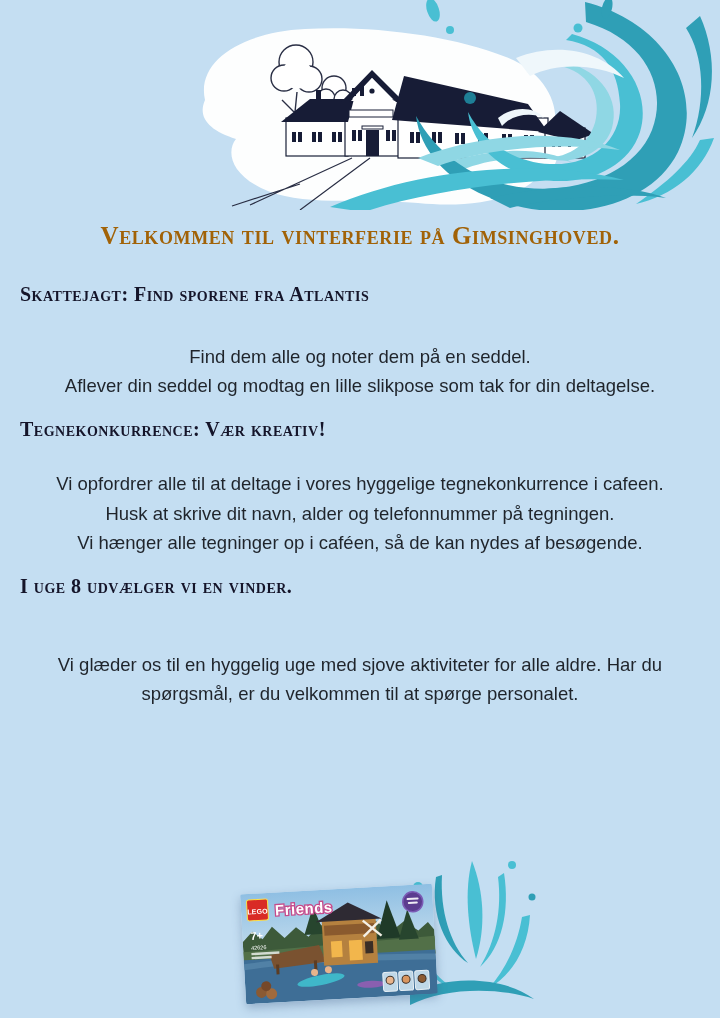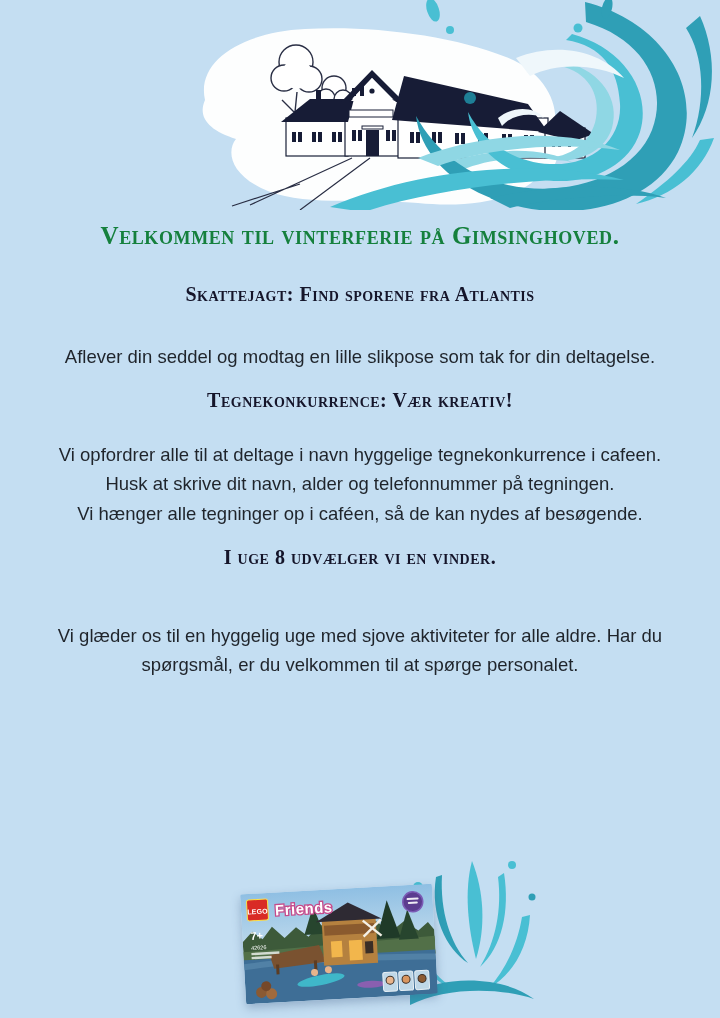--- a/index.html
+++ b/index.html
@@ -14,25 +14,24 @@
   .hero{position:relative;width:720px;height:210px;}
   .hero svg{display:block;}
   .title{
     margin:12px 20px 0;
     text-align:center;
     font-family:"Liberation Serif",serif;
     font-variant:small-caps;
     font-weight:700;
     font-size:25px;
     letter-spacing:.6px;
-    color:#15803d;
+    color:#a16207;
   }
   .heading{
     margin:0 20px;
-    text-align:center;
     font-family:"Liberation Serif",serif;
     font-variant:small-caps;
     font-weight:700;
     font-size:20px;
     letter-spacing:.5px;
     color:#15152A;
   }
   .h-skattejagt{margin-top:33px;}
   .h-tegne{margin-top:18px;}
   .h-winner{margin-top:18px;}
@@ -167,26 +166,27 @@
         <path d="M418,158 C490,130 572,130 620,150 C560,142 486,148 438,166 Z" fill="#8FD7E4"></path>
         <path d="M490,198 C560,182 630,184 666,198 C620,192 554,198 510,208 Z" fill="#2F9FB6"></path>
       </g>
     </svg>
   </div>
 
   <h1 class="title">Velkommen til vinterferie på Gimsinghoved.</h1>
 
   <h2 class="heading h-skattejagt">Skattejagt: Find sporene fra Atlantis</h2>
   <div class="para p-skattejagt">
+    <span class="line">Find dem alle og noter dem på en seddel.</span>
     <span class="line">Aflever din seddel og modtag en lille slikpose som tak for din deltagelse.</span>
   </div>
 
   <h2 class="heading h-tegne">Tegnekonkurrence: Vær kreativ!</h2>
   <div class="para p-tegne">
-    <span class="line">Vi opfordrer alle til at deltage i navn hyggelige tegnekonkurrence i cafeen.</span>
+    <span class="line">Vi opfordrer alle til at deltage i vores hyggelige tegnekonkurrence i cafeen.</span>
     <span class="line">Husk at skrive dit navn, alder og telefonnummer på tegningen.</span>
     <span class="line">Vi hænger alle tegninger op i caféen, så de kan nydes af besøgende.</span>
   </div>
 
   <h2 class="heading h-winner">I uge 8 udvælger vi en vinder.</h2>
 
   <div class="para p-closing">Vi glæder os til en hyggelig uge med sjove aktiviteter for alle aldre. Har du spørgsmål, er du velkommen til at spørge personalet.</div>
 
   <div class="lego-area">
 

